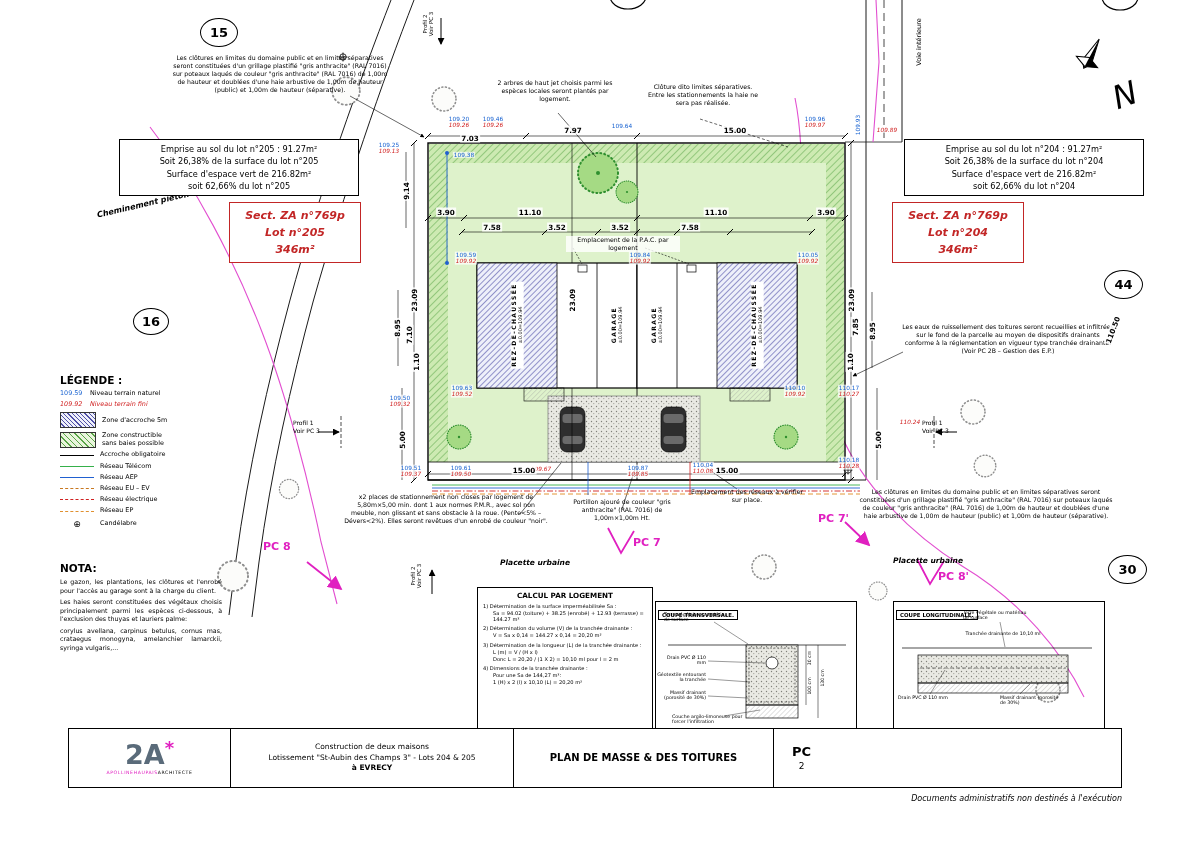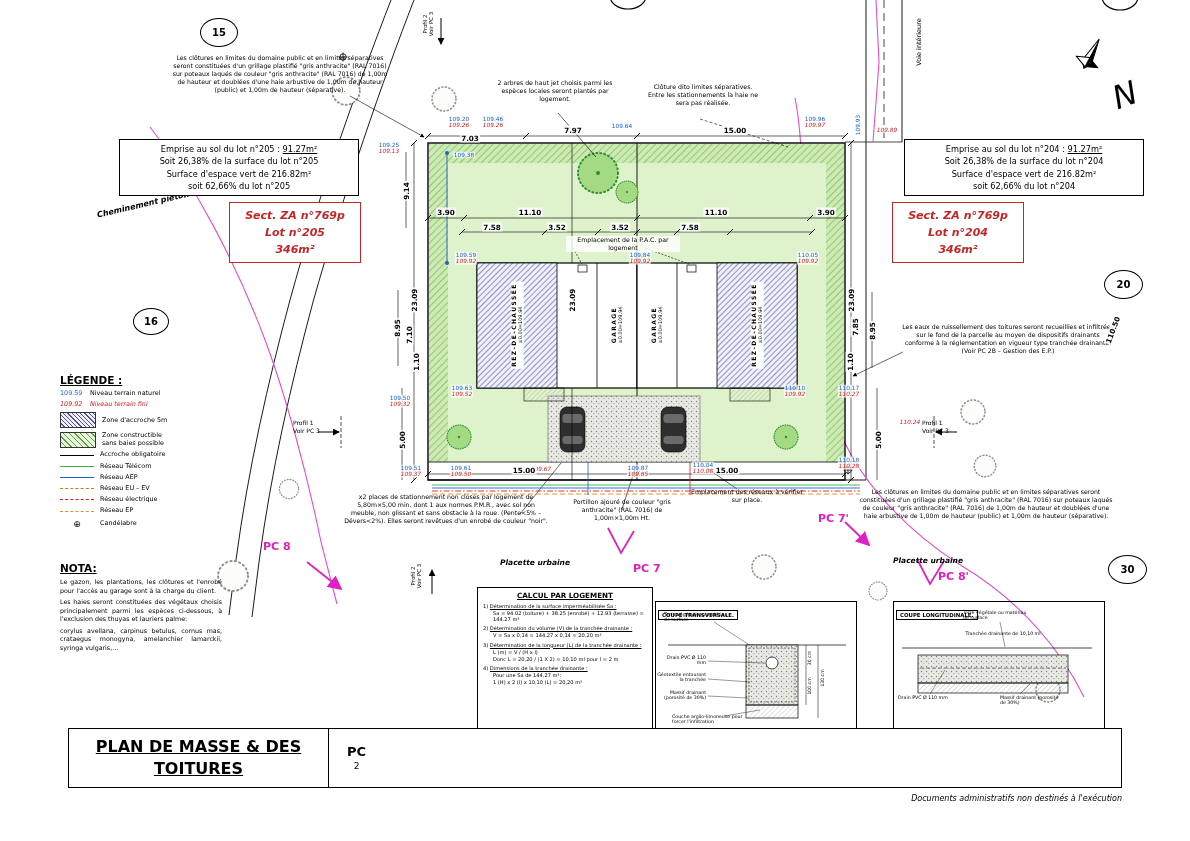--- a/index.html
+++ b/index.html
@@ -1,40 +1,40 @@
 <!DOCTYPE html>
 <html><head>
 <meta charset="utf-8">
 <style>
   html,body{margin:0;padding:0;background:#fff;}
   .page{position:relative;width:1190px;height:841px;background:#fff;font-family:"DejaVu Sans",sans-serif;color:#000;overflow:hidden;}
   .abs{position:absolute;}
   .host{position:absolute;left:0;top:0;width:0;height:0;}
-  .u{text-decoration:underline;}
+  .u{}
   .bold{font-weight:bold;}
   
   .note{position:absolute;font-size:6.2px;line-height:1.3;text-align:center;}
   .boxed{border:1px solid #000;background:#fff;padding:3px 5px;font-size:8.2px;line-height:1.5;text-align:center;position:absolute;}
   .redbox{border:1.7px solid #c22626;color:#c22626;font-weight:bold;font-style:italic;background:#fff;text-align:center;font-size:11px;line-height:1.55;padding:4px 6px;position:absolute;}
   
   .elev{position:absolute;font-size:5.8px;line-height:1.1;text-align:center;background:rgba(255,255,255,.72);padding:0 1px;white-space:nowrap;}
   .eb{color:#1560d0;}
   .er{color:#d02020;font-style:italic;}
   .dim{position:absolute;font-size:7.2px;font-weight:bold;background:rgba(255,255,255,.85);padding:0 1px;white-space:nowrap;}
   
   .vlab{position:absolute;transform:translate(-50%,-50%) rotate(-90deg);text-align:center;background:#fff;padding:0 2px;white-space:nowrap;font-size:5.6px;line-height:1.15;}
   .hl1{font-size:6px;letter-spacing:1.4px;font-weight:bold;}
   .hl2{font-size:5px;}
   .novbg{background:transparent;}
   .t46{font-size:4.6px;background:transparent;}
   
   .mag{color:#e020c0;font-weight:bold;}
   .pc-mark{position:absolute;font-size:11px;}
   
-  .marker{position:absolute;border:1.4px solid #000;border-radius:50%;display:flex;align-items:center;justify-content:center;font-weight:bold;font-size:10px;background:#fff;}
+  .marker{position:absolute;border:1.4px solid #000;border-radius:50%;display:flex;align-items:center;justify-content:center;font-weight:bold;font-size:13px;background:#fff;}
   .north-n{position:absolute;font-size:32px;font-style:italic;transform:rotate(-20deg);}
   
   .legend,.nota{position:absolute;}
   .lg-title{font-size:10.5px;font-weight:bold;margin-bottom:4px;}
   .lg-row{display:flex;align-items:center;margin:3.5px 0;font-size:6.4px;line-height:1.2;}
   .lg-val{width:30px;flex:none;}
   .blue{color:#1560d0;}
   .red-i{color:#d02020;font-style:italic;}
   .sw{display:inline-block;width:34px;height:14px;border:1px solid #333;margin-right:6px;flex:none;}
   .sw-blue{background:repeating-linear-gradient(45deg,#eef0fa 0 2px,#5050a8 2px 3px);}
@@ -319,21 +319,21 @@
     </g>
   </svg>
 
   <div class="marker" style="left:200px;top:18px;width:36px;height:27px">
       <span>15</span>
     </div>
   <div class="marker" style="left:133px;top:308px;width:34px;height:25px">
       <span>16</span>
     </div>
   <div class="marker" style="left:1104px;top:270px;width:37px;height:27px">
-      <span>20</span>
+      <span>44</span>
     </div>
   <div class="marker" style="left:1108px;top:555px;width:37px;height:27px">
       <span>30</span>
     </div>
   <div class="north-n" style="left:1113px;top:76px">N</div>
 
   <div class="note" style="left:170px;top:54px;width:220px">Les clôtures en limites du domaine public et en limites séparatives seront constituées d'un grillage plastifié "gris anthracite" (RAL 7016) sur poteaux laqués de couleur "gris anthracite" (RAL 7016) de 1,00m de hauteur et doublées d'une haie arbustive de 1,00m de hauteur (public) et 1,00m de hauteur (séparative).</div>
   <div class="note" style="left:492px;top:79px;width:126px">2 arbres de haut jet choisis parmi les espèces locales seront plantés par logement.</div>
   <div class="note" style="left:646px;top:83px;width:114px">Clôture dito limites séparatives. Entre les stationnements la haie ne sera pas réalisée.</div>
   <div class="note" style="left:901px;top:323px;width:214px">Les eaux de ruissellement des toitures seront recueillies et infiltrées sur le fond de la parcelle au moyen de dispositifs drainants conforme à la réglementation en vigueur type tranchée drainante. (Voir PC 2B – Gestion des E.P.)</div>
@@ -398,21 +398,21 @@
   <div class="vlab novbg" style="left:428px;top:24px;font-size:5.5px">
     <div>Profil 2</div>
       <div>Voir PC 3</div>
   </div>
   <div class="vlab novbg" style="left:416px;top:576px;font-size:5.5px">
     <div>Profil 2</div>
       <div>Voir PC 3</div>
   </div>
 
   <div class="pc-mark mag" style="left:263px;top:540px">PC 8</div>
-  <div class="pc-mark mag" style="left:633px;top:562px">PC 7</div>
+  <div class="pc-mark mag" style="left:633px;top:536px">PC 7</div>
   <div class="pc-mark mag" style="left:818px;top:512px">PC 7'</div>
   <div class="pc-mark mag" style="left:938px;top:570px">PC 8'</div>
 
   <div class="host" id="elev-host">
       <div class="elev" style="left: 459px; top: 122px; transform: translate(-50%, -50%);">
         <div class="eb">109.20</div>
         <div class="er">109.26</div>
       </div>
       <div class="elev" style="left: 493px; top: 122px; transform: translate(-50%, -50%);">
         <div class="eb">109.46</div>
@@ -617,22 +617,31 @@
   <div class="clab" style="left:672px;top:714px;width:85px">Couche argilo-limoneuse pour forcer l'infiltration</div>
   <div class="vlab t46" style="left:810px;top:658px"><span>30 cm</span></div>
   <div class="vlab t46" style="left:810px;top:686px"><span>100 cm</span></div>
   <div class="vlab t46" style="left:823px;top:678px"><span>130 cm</span></div>
   <div class="clab" style="left:963px;top:610px;width:64px">Terre végétale ou matériau de surface</div>
   <div class="clab" style="left:898px;top:695px;width:55px">Drain PVC Ø 110 mm</div>
   <div class="clab" style="left:1000px;top:695px;width:62px">Massif drainant (porosité de 30%)</div>
   <div class="clab" style="left:953px;top:631px;width:100px;text-align:center">Tranchée drainante de 10,10 ml</div>
 
   <div class="tb" style="left:68px;top:728px;width:1054px;height:60px">
+    <div class="tb-cell" style="width:162px">
+      <div class="logo-main"><span>2A</span><span class="mag-star">*</span></div>
+      <div class="logo-sub"><span class="mag2">APOLLINEHAUPAIS</span><span>ARCHITECTE</span></div>
+    </div>
+    <div class="tb-cell" style="width:283px">
+      <div>Construction de deux maisons</div>
+      <div>Lotissement "St-Aubin des Champs 3" - Lots 204 &amp; 205</div>
+      <div class="bold">à EVRECY</div>
+    </div>
     <div class="tb-cell" style="width:260px">
-      <span class="u bold" style="font-size:16px">PLAN DE MASSE &amp; DES TOITURES</span>
+      <span class="u bold" style="font-size:10px">PLAN DE MASSE &amp; DES TOITURES</span>
     </div>
     <div class="tb-cell pccell" style="width:55px">
       <div class="bold" style="font-size:13px">PC</div>
       <div style="font-size:9px">2</div>
     </div>
   </div>
   <div class="docnote" style="left:700px;top:794px;width:422px">Documents administratifs non destinés à l'exécution</div>
 
 </div>
 

